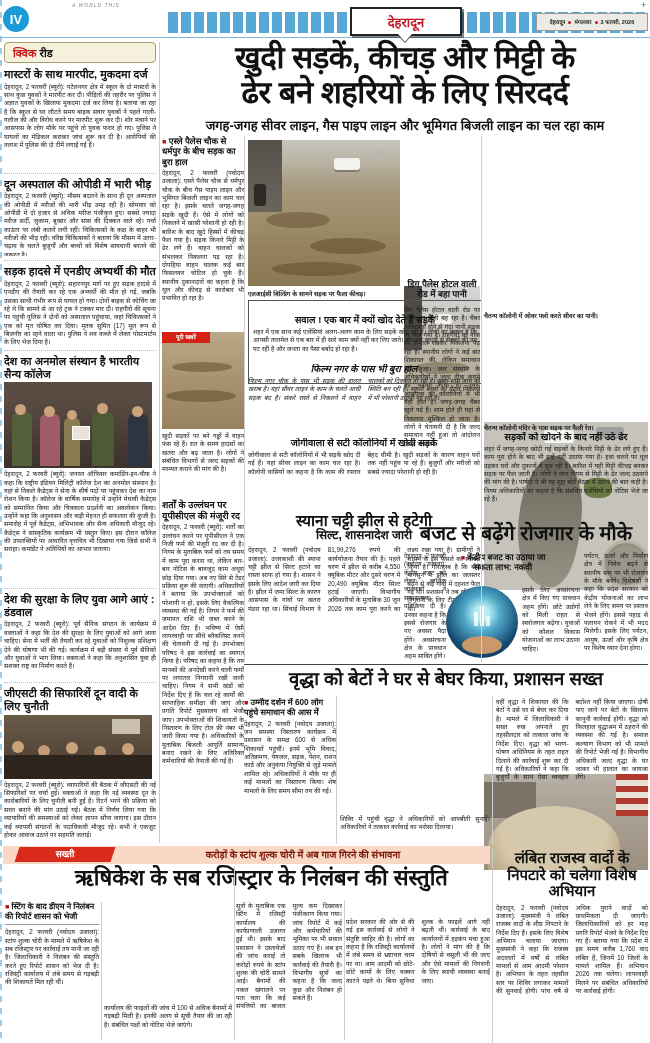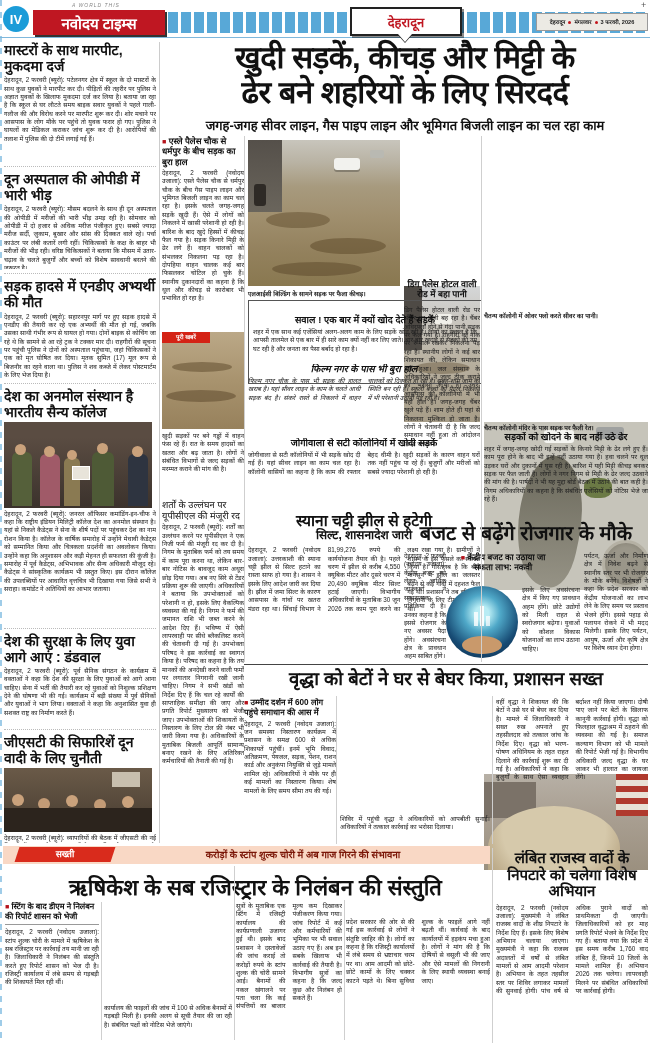--- a/index.html
+++ b/index.html
@@ -32,21 +32,21 @@
            display:flex;align-items:center;justify-content:center;gap:3px;font-size:5.6px;font-weight:bold;color:#222;z-index:3;}
   .reddot{width:3px;height:3px;border-radius:50%;background:#c3161c;display:inline-block;}
   .plusmark{left:641px;top:0;font-size:9px;color:#555;}
   .hdrule{left:0;top:37px;width:650px;height:1px;background:#7fb8dc;}
   
   .qr{left:4px;top:42px;width:152px;height:801px;border-right:1px solid #ccc;padding-right:3px;overflow:hidden;}
   .qrhead{background:#f6f1dd;border:1px solid #a59b6d;border-radius:4px;padding:2px 8px;margin-bottom:5px;
           font-size:11px;font-weight:bold;}
   .qrhead .r{color:#c3161c;}
   .qrstory{border-bottom:1px dotted #bbb;padding-bottom:4px;margin-bottom:4px;}
-  .qrtitle{font-size:14px;font-weight:bold;line-height:1.15;margin-bottom:2px;}
+  .qrtitle{font-size:11px;font-weight:bold;line-height:1.15;margin-bottom:2px;}
   .photo{position:relative;overflow:hidden;background:#999;}
   .ph{position:absolute;}
   
   .h1{font-weight:800;text-align:center;font-size:31px;line-height:1.06;letter-spacing:-.5px;}
   .sub{font-weight:bold;text-align:center;font-size:13px;}
   .bullethead{font-size:8.6px;font-weight:bold;line-height:1.2;}
   .sq{color:#b5121b;font-size:7px;}
   .midhead{font-size:9.5px;font-weight:bold;text-align:center;line-height:1.15;margin-bottom:2px;}
   .qbox{border:1px solid #555;padding:14px 4px;}
   .bighead{font-weight:800;text-align:center;line-height:1.1;}
@@ -62,39 +62,37 @@
 </head>
 <body>
 
 <div class="page">
 
   <div class="abs edge"></div>
   <div class="abs pgcircle">
       <span>IV</span>
     </div>
   <div class="abs tagline">A WORLD THIS</div>
-  <div class="abs masthead">
-      <span>नवोदय टाइम्स</span>
-    </div>
   <div class="abs bluestrip"></div>
   <div class="abs badge">
       <span>देहरादून</span>
     </div>
   <div class="abs badge-tri"></div>
   <div class="abs datebox">
     <span>देहरादून</span>
       <span class="reddot"></span>
     <span>मंगलवार</span>
       <span class="reddot"></span>
     <span>3 फरवरी, 2026</span>
   </div>
   <div class="abs plusmark">+</div>
   <div class="abs hdrule"></div>
 
   <div class="abs qr">
+    <div class="qrhead"><span class="r">क्विक</span><span> रीड</span></div>
 
     <div class="qrstory">
       <div class="qrtitle">मास्टरों के साथ मारपीट, मुकदमा दर्ज</div>
       <div class="bodytxt" style="height:86px;">देहरादून, 2 फरवरी (ब्यूरो): पटेलनगर क्षेत्र में स्कूल के दो मास्टरों के साथ कुछ युवकों ने मारपीट कर दी। पीड़ितों की तहरीर पर पुलिस ने अज्ञात युवकों के खिलाफ मुकदमा दर्ज कर लिया है। बताया जा रहा है कि स्कूल से घर लौटते समय बाइक सवार युवकों ने पहले गाली-गलौज की और विरोध करने पर मारपीट शुरू कर दी। शोर मचाने पर आसपास के लोग मौके पर पहुंचे तो युवक फरार हो गए। पुलिस ने घायलों का मेडिकल कराकर जांच शुरू कर दी है। आरोपियों की तलाश में पुलिस की दो टीमें लगाई गई हैं।</div>
     </div>
     <div class="qrstory">
       <div class="qrtitle">दून अस्पताल की ओपीडी में भारी भीड़</div>
       <div class="bodytxt" style="height:64px;">देहरादून, 2 फरवरी (ब्यूरो): मौसम बदलने के साथ ही दून अस्पताल की ओपीडी में मरीजों की भारी भीड़ उमड़ रही है। सोमवार को ओपीडी में दो हजार से अधिक मरीज पंजीकृत हुए। सबसे ज्यादा मरीज सर्दी, जुकाम, बुखार और सांस की दिक्कत वाले रहे। पर्चा काउंटर पर लंबी कतारें लगी रहीं। चिकित्सकों के कक्ष के बाहर भी मरीजों की भीड़ रही। वरिष्ठ चिकित्सकों ने बताया कि मौसम में उतार-चढ़ाव के चलते बुजुर्गों और बच्चों को विशेष सावधानी बरतने की जरूरत है।</div>
     </div>
     <div class="qrstory">
@@ -143,21 +141,21 @@
 
   <div class="abs" style="left:162px;top:136px;width:82px;height:708px;overflow:hidden;">
     <div class="bullethead"><span class="sq">■</span> <span>एस्ले पैलेस चौक से धर्मपुर के बीच सड़क का बुरा हाल</span></div>
     <div class="bodytxt" style="height:160px;margin-top:2px;">देहरादून, 2 फरवरी (नवोदय उजाला): एस्ले पैलेस चौक से धर्मपुर चौक के बीच गैस पाइप लाइन और भूमिगत बिजली लाइन का काम चल रहा है। इसके चलते जगह-जगह सड़कें खुदी हैं। ऐसे में लोगों को निकलने में खासी परेशानी हो रही है। बारिश के बाद खुदे हिस्सों में कीचड़ फैल गया है। सड़क किनारे मिट्टी के ढेर लगे हैं। वाहन चालकों को संभलकर निकलना पड़ रहा है। दोपहिया वाहन चालक कई बार फिसलकर चोटिल हो चुके हैं। स्थानीय दुकानदारों का कहना है कि धूल और कीचड़ से कारोबार भी प्रभावित हो रहा है।</div>
     <div class="photo" style="width:82px;height:97px;background:linear-gradient(180deg,#bba887 0,#a8936e 50%,#97815c 100%);margin:3px 0;">
       <div class="ph" style="left:0;top:0;width:48px;height:11px;background:#d42315;color:#fff;font-size:6px;font-weight:bold;text-align:center;line-height:11px;">पूरी खबरें</div>
       <div class="ph" style="left:10px;top:30px;width:60px;height:10px;background:rgba(90,70,40,.5);border-radius:50%;"></div>
       <div class="ph" style="left:4px;top:58px;width:70px;height:12px;background:rgba(80,60,34,.45);border-radius:50%;"></div>
     </div>
     <div class="bodytxt" style="height:64px;">खुदी सड़कों पर बने गड्ढों में वाहन फंस रहे हैं। रात के समय हादसों का खतरा और बढ़ जाता है। लोगों ने संबंधित विभागों से जल्द सड़कों की मरम्मत कराने की मांग की है।</div>
-    <div style="font-size:9.3px;font-weight:normal;line-height:1.15;margin:4px 0 2px;">शर्तों के उल्लंघन पर यूपीसीएल की मंजूरी रद</div>
+    <div style="font-size:9.3px;font-weight:bold;line-height:1.15;margin:4px 0 2px;">शर्तों के उल्लंघन पर यूपीसीएल की मंजूरी रद</div>
     <div class="bodytxt" style="height:320px;">देहरादून, 2 फरवरी (ब्यूरो): शर्तों का उल्लंघन करने पर यूपीसीएल ने एक निजी फर्म की मंजूरी रद कर दी है। निगम के मुताबिक फर्म को तय समय में काम पूरा करना था, लेकिन बार-बार नोटिस के बावजूद काम अधूरा छोड़ दिया गया। अब नए सिरे से टेंडर प्रक्रिया शुरू की जाएगी। अधिकारियों ने बताया कि उपभोक्ताओं को परेशानी न हो, इसके लिए वैकल्पिक व्यवस्था की गई है। निगम ने फर्म की जमानत राशि भी जब्त करने के आदेश दिए हैं। भविष्य में ऐसी लापरवाही पर सीधे ब्लैकलिस्ट करने की चेतावनी दी गई है। उपभोक्ता परिषद ने इस कार्रवाई का स्वागत किया है। परिषद का कहना है कि तय मानकों की अनदेखी करने वाली फर्मों पर लगातार निगरानी रखी जानी चाहिए। निगम ने सभी खंडों को निर्देश दिए हैं कि चल रहे कार्यों की साप्ताहिक समीक्षा की जाए और प्रगति रिपोर्ट मुख्यालय को भेजी जाए। उपभोक्ताओं की शिकायतों के निस्तारण के लिए टोल फ्री नंबर भी जारी किया गया है। अधिकारियों के मुताबिक बिजली आपूर्ति सामान्य बनाए रखने के लिए अतिरिक्त कर्मचारियों की तैनाती की गई है।</div>
   </div>
 
   <div class="abs photo" style="left:248px;top:140px;width:152px;height:146px;background:linear-gradient(180deg,#c8c5bc 0,#b9b3a4 15%,#a79a7e 32%,#a08f6e 52%,#93815d 76%,#897850 100%);">
     <div class="ph" style="left:0;top:0;width:34px;height:72px;background:linear-gradient(180deg,#55504a,#6a655c);"></div>
     <div class="ph" style="left:86px;top:18px;width:26px;height:12px;background:#f2f2ee;border-radius:3px;box-shadow:0 2px 0 rgba(0,0,0,.25);"></div>
     <div class="ph" style="left:122px;top:10px;width:14px;height:8px;background:#b9b9b2;border-radius:2px;"></div>
     <div class="ph" style="left:6px;top:44px;width:12px;height:22px;background:#2e2a26;border-radius:3px;"></div>
     <div class="ph" style="left:18px;top:72px;width:64px;height:16px;background:rgba(92,72,40,.45);border-radius:50%;"></div>
     <div class="ph" style="left:62px;top:98px;width:76px;height:16px;background:rgba(84,64,34,.45);border-radius:50%;"></div>
@@ -237,21 +235,21 @@
   <div class="abs bodytxt" style="left:340px;top:815px;width:150px;height:28px;">शिविर में पहुंची वृद्धा ने अधिकारियों को आपबीती सुनाई। अधिकारियों ने तत्काल कार्रवाई का भरोसा दिलाया।</div>
   <div class="abs bodytxt cols2" style="left:496px;top:698px;width:152px;height:146px;">वहीं वृद्धा ने शिकायत की कि बेटों ने उसे घर से बेघर कर दिया है। मामले में जिलाधिकारी ने सख्त रुख अपनाते हुए तहसीलदार को तत्काल जांच के निर्देश दिए। वृद्धा को भरण-पोषण अधिनियम के तहत राहत दिलाने की कार्रवाई शुरू कर दी गई है। अधिकारियों ने कहा कि बुजुर्गों के साथ ऐसा व्यवहार बर्दाश्त नहीं किया जाएगा। दोषी पाए जाने पर बेटों के खिलाफ कानूनी कार्रवाई होगी। वृद्धा को फिलहाल वृद्धाश्रम में ठहराने की व्यवस्था की गई है। समाज कल्याण विभाग को भी मामले की रिपोर्ट भेजी गई है। विभागीय अधिकारी जल्द वृद्धा के घर जाकर भी हालात का जायजा लेंगे।</div>
 
   <div class="abs banner">
     <div class="banner-label">
         <span>सख्ती</span>
       </div>
     <div class="banner-text">करोड़ों के स्टांप शुल्क चोरी में अब गाज गिरने की संभावना</div>
   </div>
 
-  <div class="abs bighead" style="left:12px;top:866px;width:487px;font-size:22px;margin-top:10px;">ऋषिकेश के सब रजिस्ट्रार के निलंबन की संस्तुति</div>
+  <div class="abs bighead" style="left:18px;top:866px;width:487px;font-size:22px;">ऋषिकेश के सब रजिस्ट्रार के निलंबन की संस्तुति</div>
   <div class="abs" style="left:5px;top:902px;width:94px;height:140px;overflow:hidden;">
     <div class="bullethead" style="font-size:8px;"><span class="sq">■</span> <span>स्टिंग के बाद डीएम ने निलंबन की रिपोर्ट शासन को भेजी</span></div>
     <div style="height:1px;background:#999;margin:3px 0;"></div>
     <div class="bodytxt" style="height:104px;">देहरादून, 2 फरवरी (नवोदय उजाला): स्टांप शुल्क चोरी के मामले में ऋषिकेश के सब रजिस्ट्रार पर कार्रवाई तय मानी जा रही है। जिलाधिकारी ने निलंबन की संस्तुति करते हुए रिपोर्ट शासन को भेज दी है। रजिस्ट्री कार्यालय में लंबे समय से गड़बड़ी की शिकायतें मिल रही थीं।</div>
   </div>
 
   <div class="abs bodytxt" style="left:104px;top:1004px;width:128px;height:36px;">कार्यालय की फाइलों की जांच में 100 से अधिक बैनामों में गड़बड़ी मिली है। इनकी अलग से सूची तैयार की जा रही है। संबंधित पक्षों को नोटिस भेजे जाएंगे।</div>
   <div class="abs bodytxt cols2" style="left:236px;top:902px;width:106px;height:138px;">सूत्रों के मुताबिक एक स्टिंग में रजिस्ट्री कार्यालय की कार्यप्रणाली उजागर हुई थी। इसके बाद प्रशासन ने दस्तावेजों की जांच कराई तो करोड़ों रुपये के स्टांप शुल्क की चोरी सामने आई। बैनामों की नकल खंगालने पर पता चला कि कई संपत्तियों का बाजार मूल्य कम दिखाकर पंजीकरण किया गया। जांच रिपोर्ट में कई और कर्मचारियों की भूमिका पर भी सवाल उठाए गए हैं। अब इन सबके खिलाफ भी कार्रवाई की तैयारी है। विभागीय सूत्रों का कहना है कि जल्द कुछ और निलंबन हो सकते हैं।</div>
   <div class="abs bodytxt cols2" style="left:346px;top:918px;width:144px;height:122px;">प्रदेश सरकार की ओर से की गई इस कार्रवाई से लोगों ने संतुष्टि जाहिर की है। लोगों का कहना है कि रजिस्ट्री कार्यालयों में लंबे समय से भ्रष्टाचार चरम पर था। आम आदमी को छोटे-छोटे कामों के लिए चक्कर काटने पड़ते थे। बिना सुविधा शुल्क के फाइलें आगे नहीं बढ़ती थीं। कार्रवाई के बाद कार्यालयों में हड़कंप मचा हुआ है। लोगों ने मांग की है कि दोषियों से वसूली भी की जाए और ऐसे मामलों की निगरानी के लिए स्थायी व्यवस्था बनाई जाए।</div>
 

